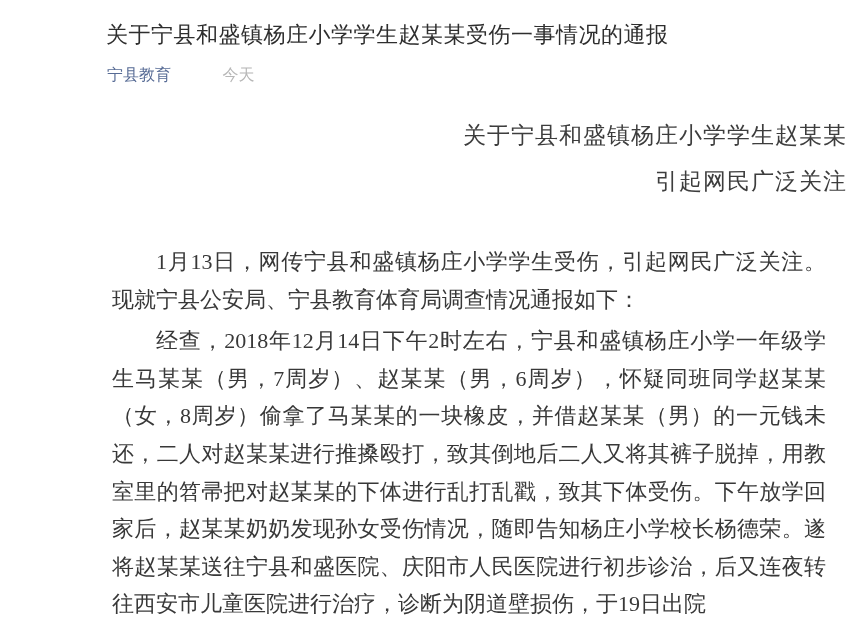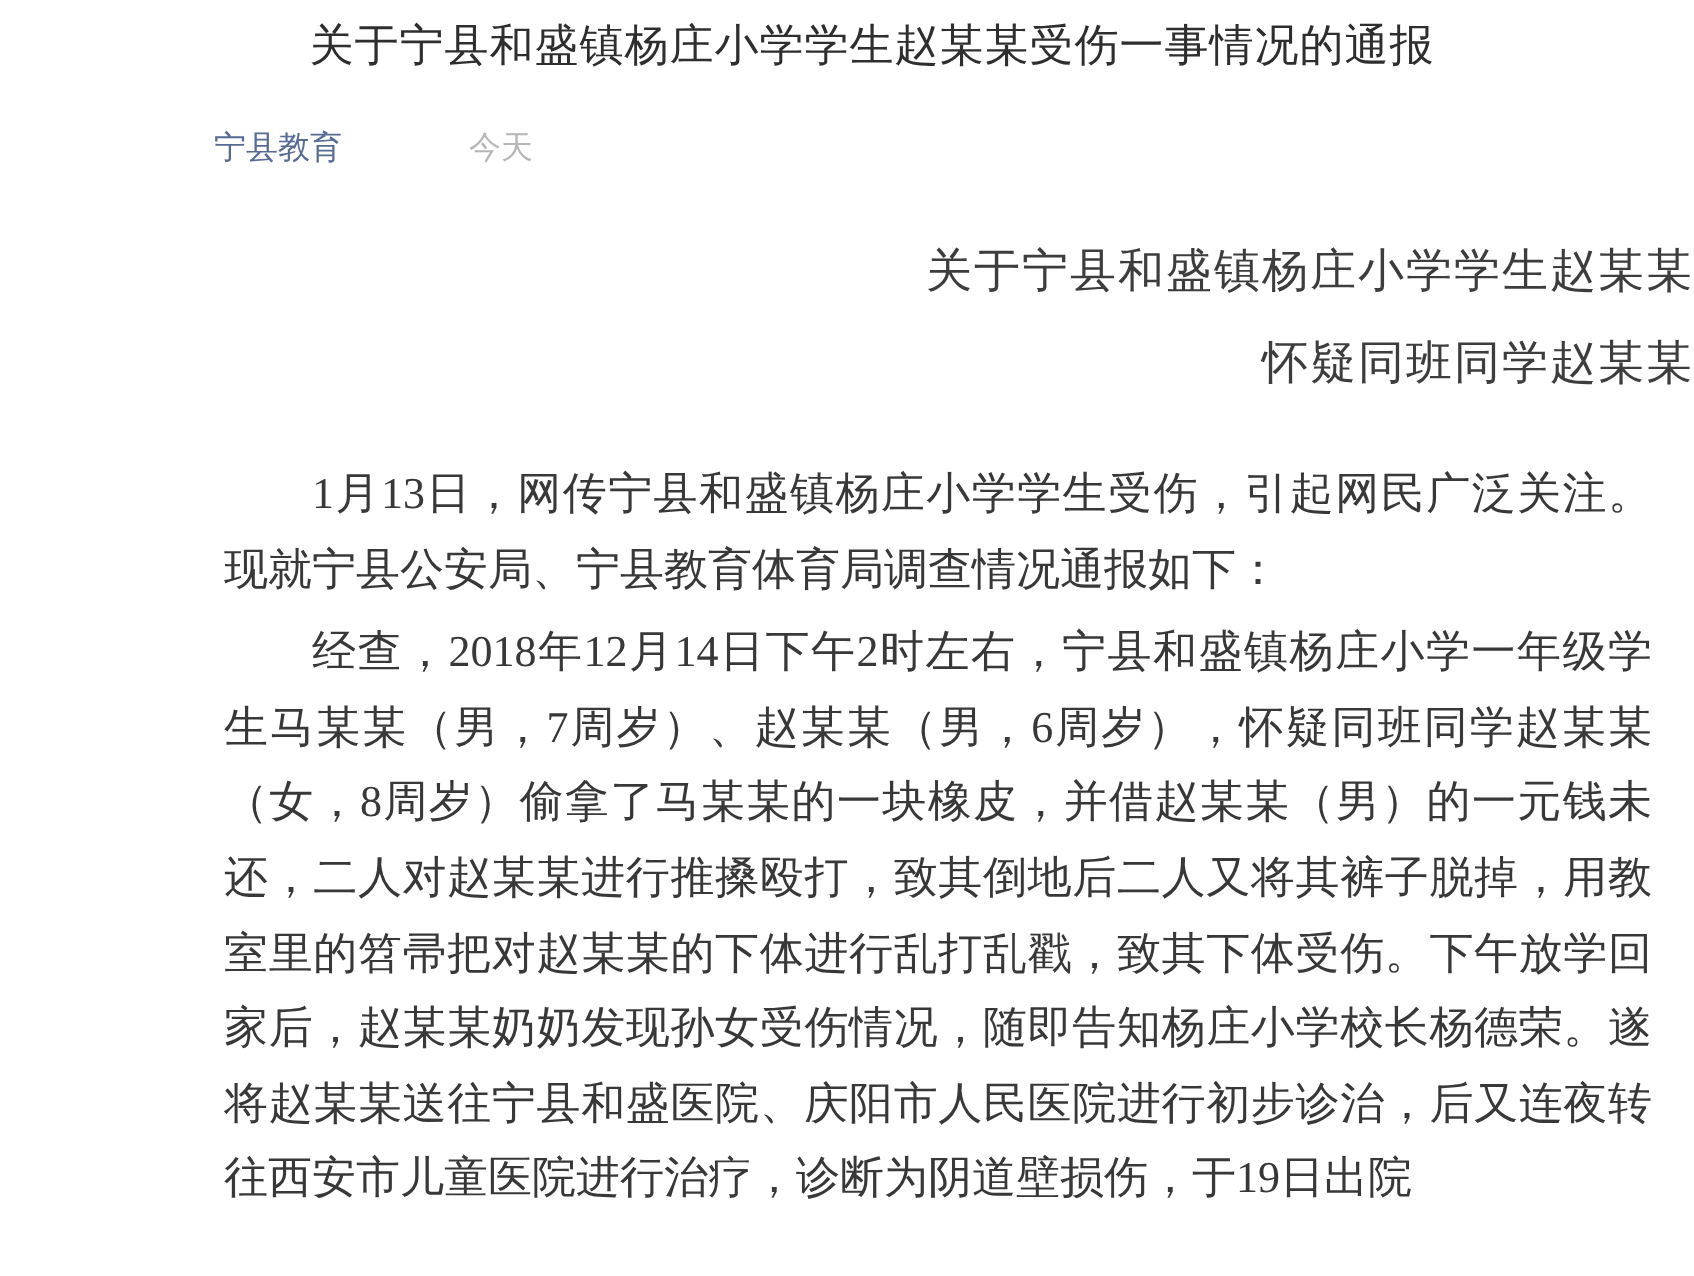--- a/index.html
+++ b/index.html
@@ -11,41 +11,40 @@
     position: relative;
     width: 847px;
     height: 638px;
     overflow: hidden;
     background: var(--page-bg, #ffffff);
     font-family: "Liberation Sans", "DejaVu Sans", sans-serif;
   }
   .article-title {
     position: absolute;
     left: 106px;
-    top: 8px;
+    top: 20px;
     width: 660px;
     margin: 0;
     font-size: 22px;
     font-weight: 500;
     letter-spacing: 0.5px;
     color: var(--title-text, #2e2e2e);
     line-height: 30px;
-    text-align: center;
   }
   .byline {
     position: absolute;
     left: 107px;
     top: 64px;
     font-size: 16px;
     line-height: 22px;
   }
   .account-link {
     color: var(--account-link, #576b95);
     text-decoration: none;
-    margin-right: 12px;
+    margin-right: 0;
     cursor: pointer;
   }
   .publish-date {
     color: var(--date-muted, #b7b7b7);
     margin-left: 47px;
   }
   .notice-heading {
     position: absolute;
     left: 0;
     right: 0;
@@ -55,21 +54,21 @@
     font-size: 23px;
     font-weight: 500;
     letter-spacing: 1px;
     color: var(--heading-text, #3d3d3d);
     line-height: 46px;
   }
   .notice-heading span { display: block; }
   .body-text {
     position: absolute;
     left: 112px;
-    top: 228px;
+    top: 243px;
     width: 714px;
     font-family: "Liberation Serif", "DejaVu Serif", serif;
     font-size: 22px;
     line-height: 37.6px;
     color: var(--body-text, #383838);
     text-align: justify;
   }
   .body-text p {
     margin: 0 0 4px 0;
     text-indent: 2em;
@@ -82,21 +81,21 @@
 
   <h1 class="article-title">关于宁县和盛镇杨庄小学学生赵某某受伤一事情况的通报</h1>
 
   <div class="byline">
     <a class="account-link">宁县教育</a>
     <span class="publish-date">今天</span>
   </div>
 
   <h2 class="notice-heading">
     <span>关于宁县和盛镇杨庄小学学生赵某某</span>
-    <span>怀疑同班同学赵某某</span>
+    <span>引起网民广泛关注</span>
   </h2>
 
   <div class="body-text">
     <p>1月13日，网传宁县和盛镇杨庄小学学生受伤，引起网民广泛关注。现就宁县公安局、宁县教育体育局调查情况通报如下：</p>
     <p>经查，2018年12月14日下午2时左右，宁县和盛镇杨庄小学一年级学生马某某（男，7周岁）、赵某某（男，6周岁），怀疑同班同学赵某某（女，8周岁）偷拿了马某某的一块橡皮，并借赵某某（男）的一元钱未还，二人对赵某某进行推搡殴打，致其倒地后二人又将其裤子脱掉，用教室里的笤帚把对赵某某的下体进行乱打乱戳，致其下体受伤。下午放学回家后，赵某某奶奶发现孙女受伤情况，随即告知杨庄小学校长杨德荣。遂将赵某某送往宁县和盛医院、庆阳市人民医院进行初步诊治，后又连夜转往西安市儿童医院进行治疗，诊断为阴道壁损伤，于19日出院</p>
   </div>
 
 </div>
 
 </body></html>

